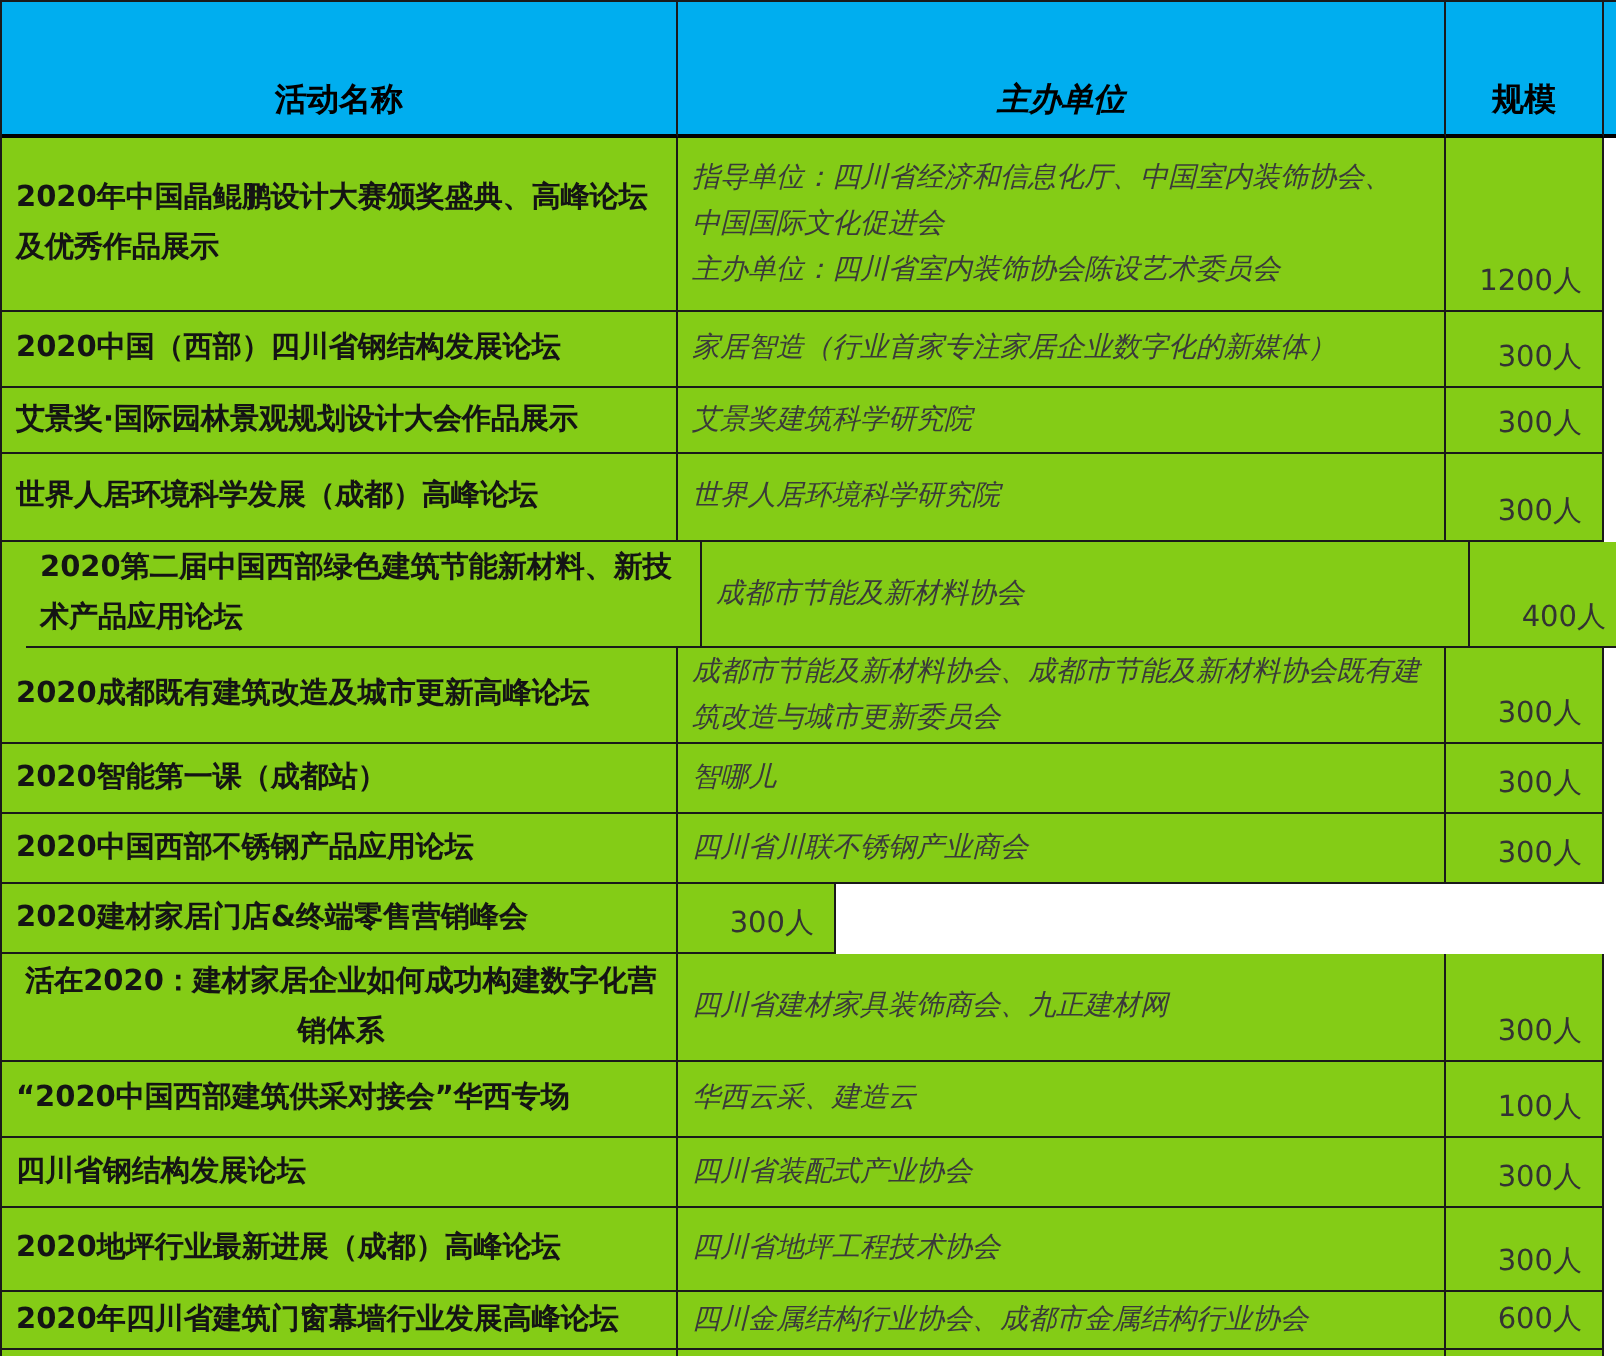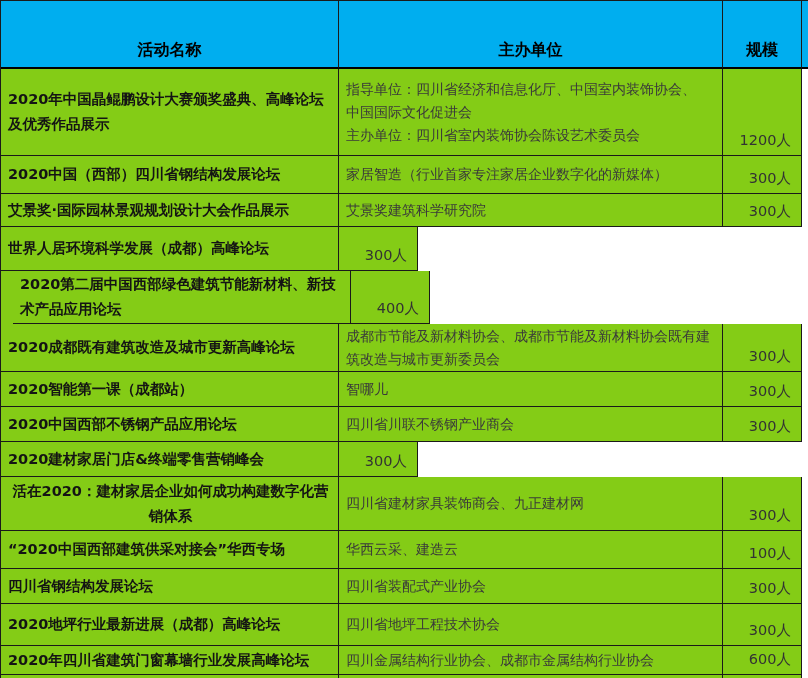--- a/index.html
+++ b/index.html
@@ -41,20 +41,21 @@
   }
   .col-org {
     width: 384px;
     display: flex;
     align-items: center;
     padding: 2px 5px 2px 7px;
     font-size: 14px;
     color: #3a3a3a;
     line-height: 23px;
     white-space: pre-line;
+    font-style: italic;
   }
   .col-scale {
     width: 79px;
     display: flex;
     align-items: flex-end;
     justify-content: flex-end;
     padding: 2px 10px 5px 2px;
     font-size: 14.5px;
     color: #333333;
   }
@@ -115,25 +116,27 @@
     <div class="td col-sliver"></div>
   </div>
         <div class="tr" style="height: 33px;">
     <div class="td col-name">艾景奖·国际园林景观规划设计大会作品展示</div>
     <div class="td col-org">艾景奖建筑科学研究院</div>
     <div class="td col-scale">300人</div>
     <div class="td col-sliver"></div>
   </div>
         <div class="tr" style="height: 44px;">
     <div class="td col-name">世界人居环境科学发展（成都）高峰论坛</div>
+    <div class="td col-org">世界人居环境科学研究院</div>
     <div class="td col-scale">300人</div>
     <div class="td col-sliver"></div>
   </div>
         <div class="tr" style="height: 53px; margin-left: 12px;">
     <div class="td col-name">2020第二届中国西部绿色建筑节能新材料、新技术产品应用论坛</div>
+    <div class="td col-org">成都市节能及新材料协会</div>
     <div class="td col-scale">400人</div>
     <div class="td col-sliver"></div>
   </div>
         <div class="tr" style="height: 48px;">
     <div class="td col-name">2020成都既有建筑改造及城市更新高峰论坛</div>
     <div class="td col-org">成都市节能及新材料协会、成都市节能及新材料协会既有建筑改造与城市更新委员会</div>
     <div class="td col-scale">300人</div>
     <div class="td col-sliver"></div>
   </div>
         <div class="tr" style="height: 35px;">

